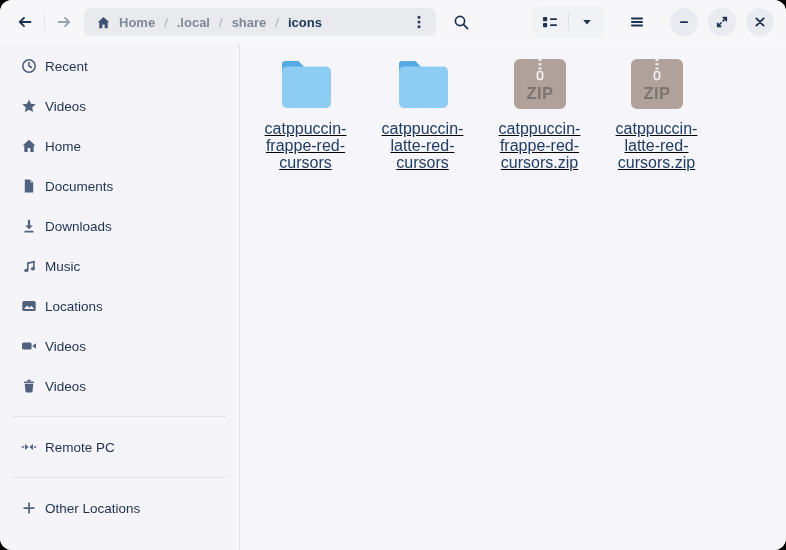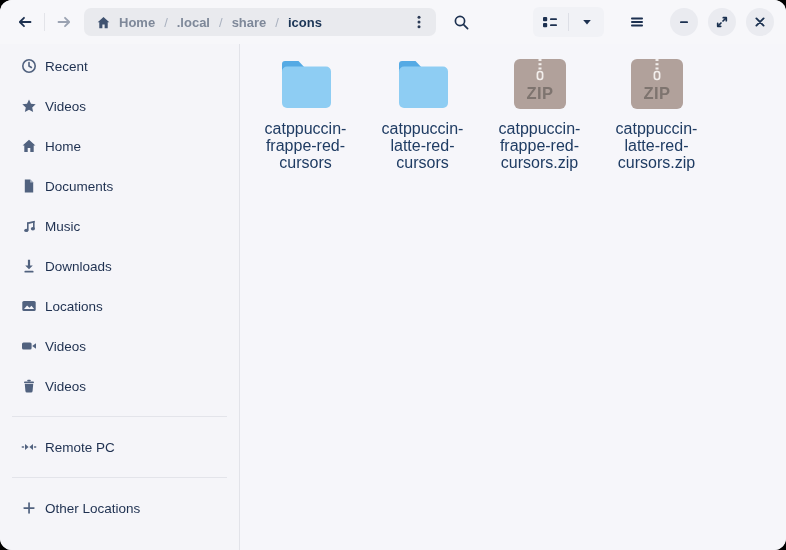--- a/index.html
+++ b/index.html
@@ -40,21 +40,21 @@
   .sidebar { width:240px; flex:0 0 240px; border-right:1px solid #e2e3e9;
              padding-top:2px; background:#f5f5f9; }
   .side-item { height:40px; display:flex; align-items:center; padding-left:15px;
                gap:8px; cursor:pointer; border-radius:8px; margin:0 6px;text-align:right; }
   .side-item span.label { font-size:13.5px; font-weight:500; color:#1e3050; }
   .side-sep { height:1px; background:#e3e4ea; margin:10px 12px; }
 
   .main { flex:1; padding:14px 0 0 7px; background:#f6f6fa; }
   .files-grid { display:flex; }
   .file-item { width:117px; display:flex; flex-direction:column; align-items:center;
-               cursor:pointer; }
+               cursor:pointer;text-decoration:underline; }
   .file-icon { height:53px; margin-bottom:9px; }
   .file-label { font-size:16px; line-height:17px; color:#1f3c63; text-align:center;
                 white-space:pre-line; }
   svg { display:block; }
   svg text { font-family:"Liberation Sans", sans-serif; }
 </style>
 </head>
 <body>
 
 <div class="window">
@@ -207,38 +207,38 @@
             <path d="M3.8 1.5h5.4l3 3V14.5H3.8z" fill="#51627f"></path>
             <path d="M9.2 1.5v3h3z" fill="#aab4c4"></path>
           </svg>
         </span>
         <span class="label">Documents</span>
       </div>
 
       <div class="side-item">
         <span>
           <svg width="16" height="16" viewBox="0 0 16 16" fill="#51627f">
+            <path d="M6.9 1.8h2.2v5.6h2.7L8 11.2 4.2 7.4h2.7z"></path>
+            <rect x="3.4" y="12.8" width="9.2" height="1.8" rx="0.9"></rect>
+          </svg>
+        </span>
+        <span class="label">Downloads</span>
+      </div>
+
+      <div class="side-item">
+        <span>
+          <svg width="16" height="16" viewBox="0 0 16 16" fill="#51627f">
             <path d="M6 4.4 13.6 2.8v1.8L7.6 5.9z"></path>
             <rect x="6" y="4.4" width="1.6" height="8"></rect>
             <rect x="12" y="3" width="1.6" height="7.8"></rect>
             <ellipse cx="5.3" cy="12.4" rx="2.1" ry="1.7"></ellipse>
             <ellipse cx="11.9" cy="10.8" rx="2.1" ry="1.7"></ellipse>
           </svg>
         </span>
         <span class="label">Music</span>
-      </div>
-
-      <div class="side-item">
-        <span>
-          <svg width="16" height="16" viewBox="0 0 16 16" fill="#51627f">
-            <path d="M6.9 1.8h2.2v5.6h2.7L8 11.2 4.2 7.4h2.7z"></path>
-            <rect x="3.4" y="12.8" width="9.2" height="1.8" rx="0.9"></rect>
-          </svg>
-        </span>
-        <span class="label">Downloads</span>
       </div>
 
       <div class="side-item">
         <span>
           <svg width="16" height="16" viewBox="0 0 16 16">
             <rect x="1.3" y="3" width="13.4" height="10" rx="1.6" fill="#51627f"></rect>
             <path d="M3 11l3.1-3.6 2.4 2.4 2-2.1 2.6 3.3z" fill="#f5f5f9"></path>
           </svg>
         </span>
         <span class="label">Locations</span>

